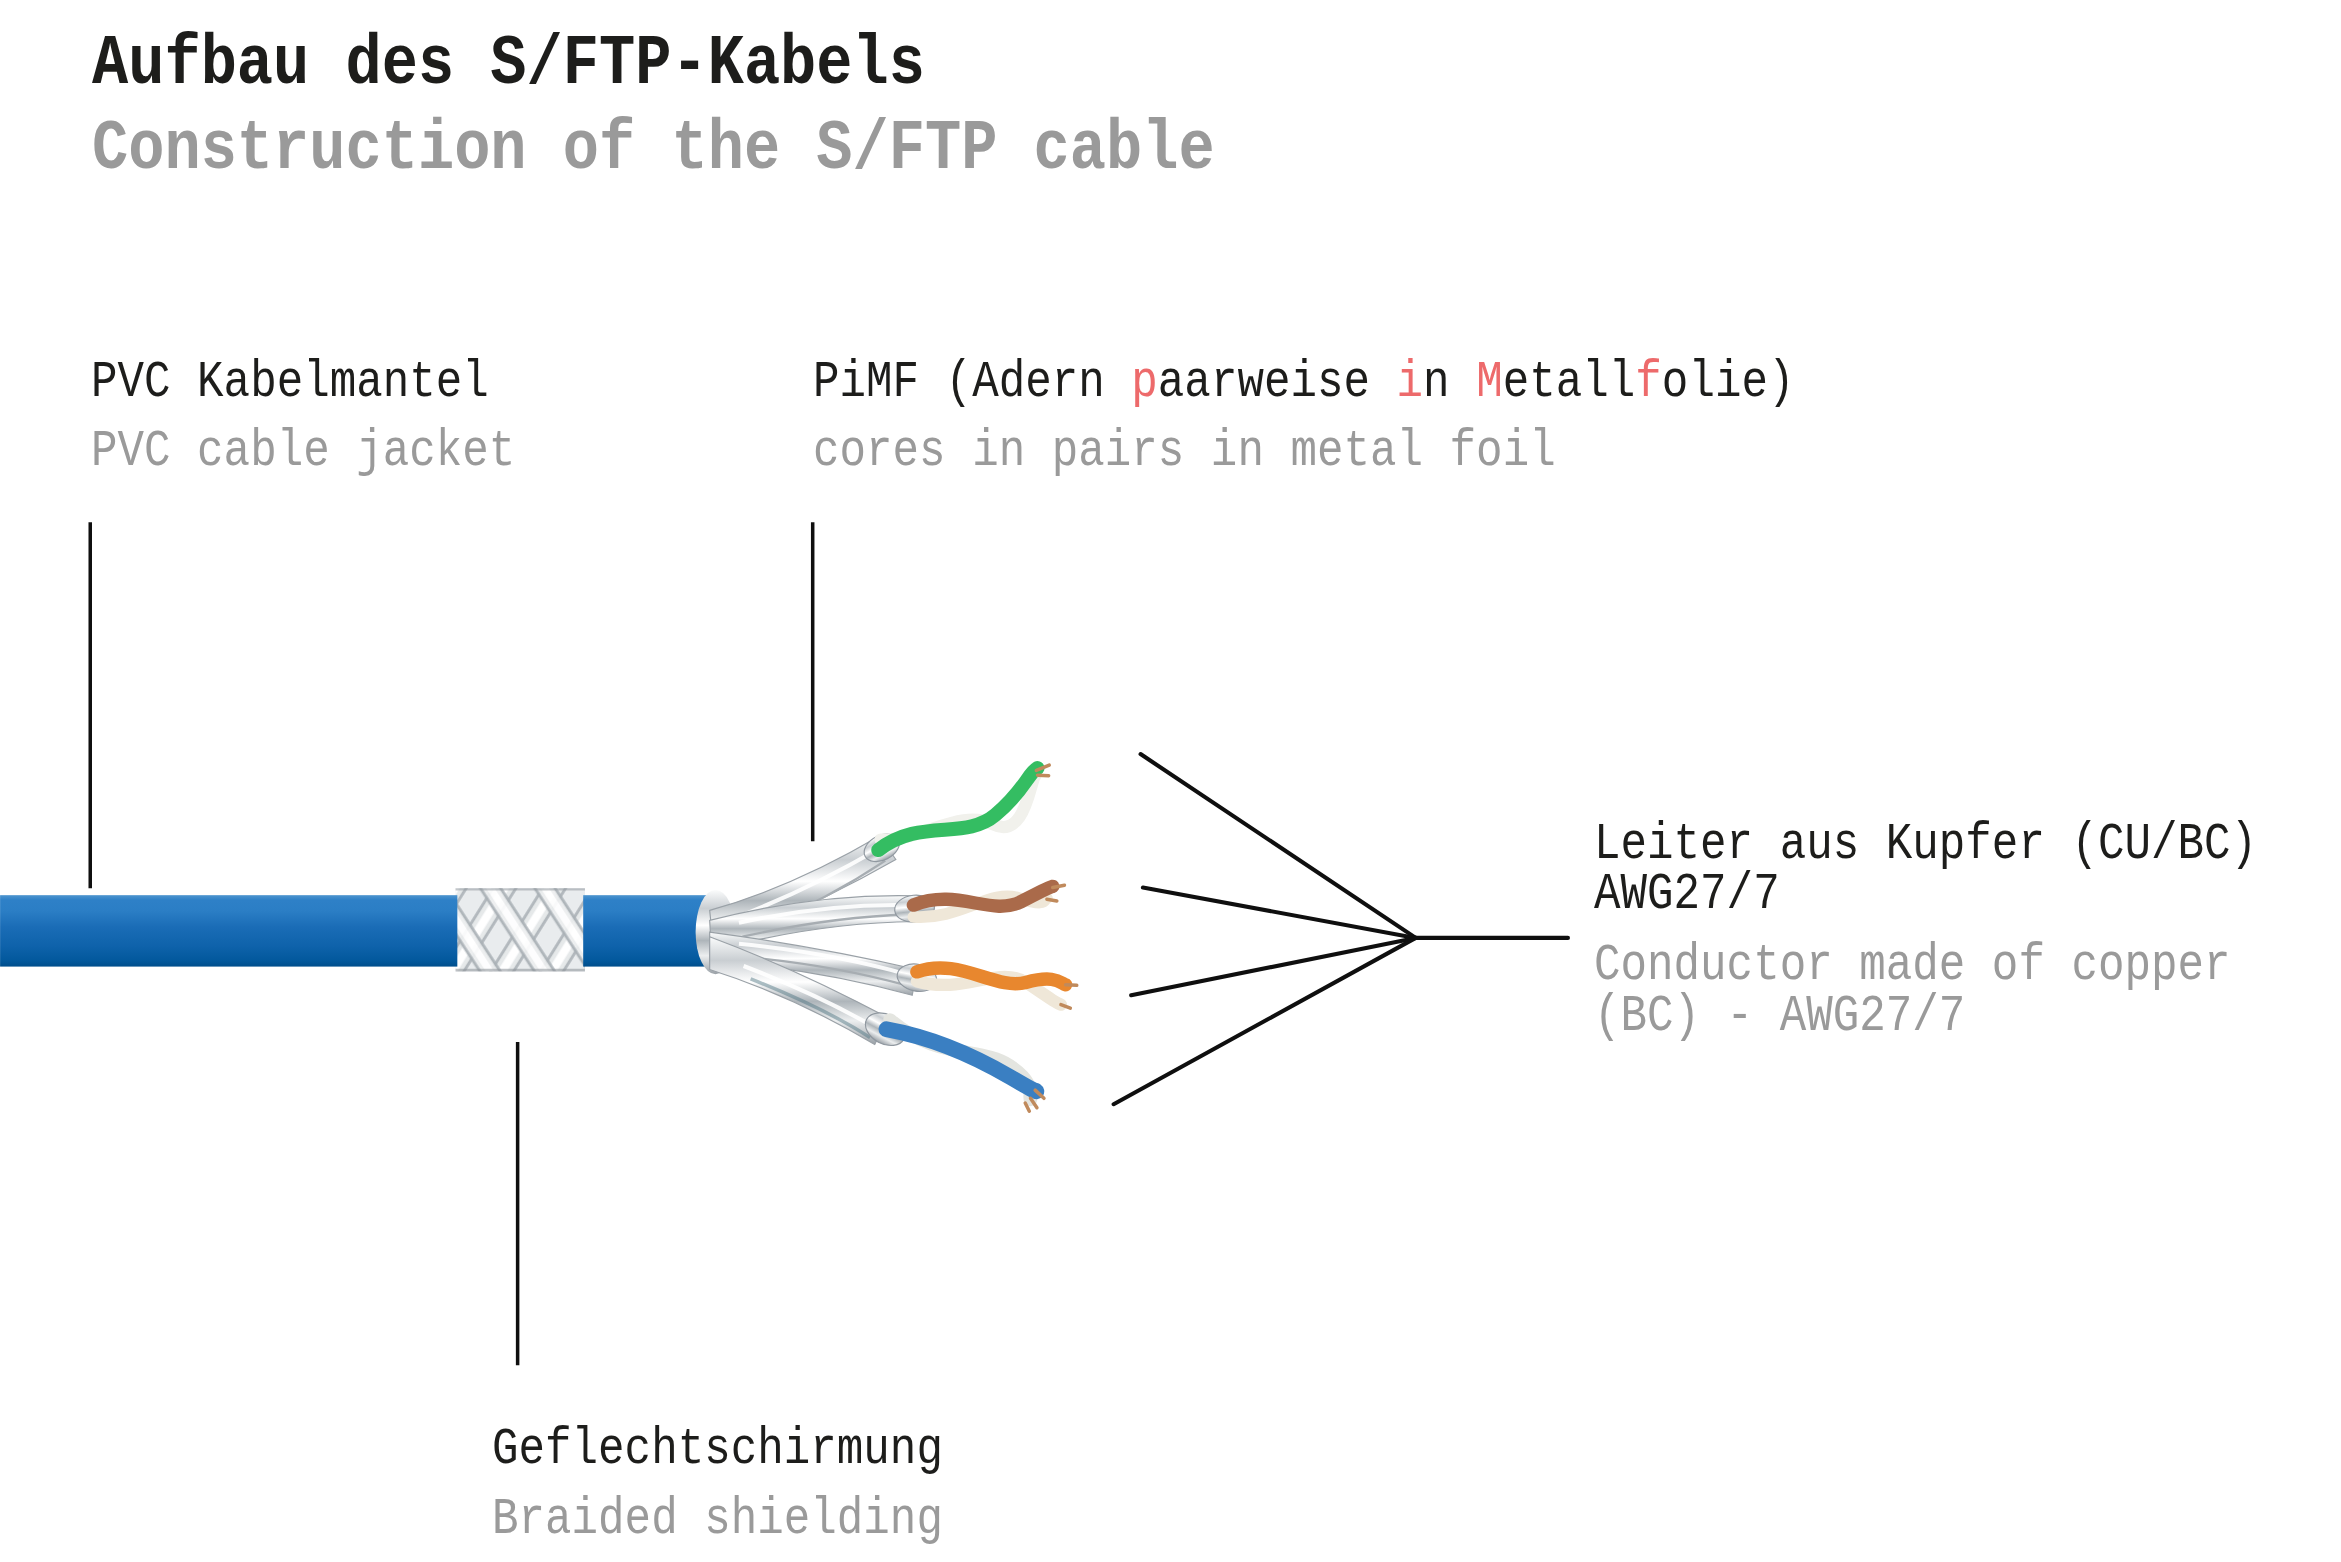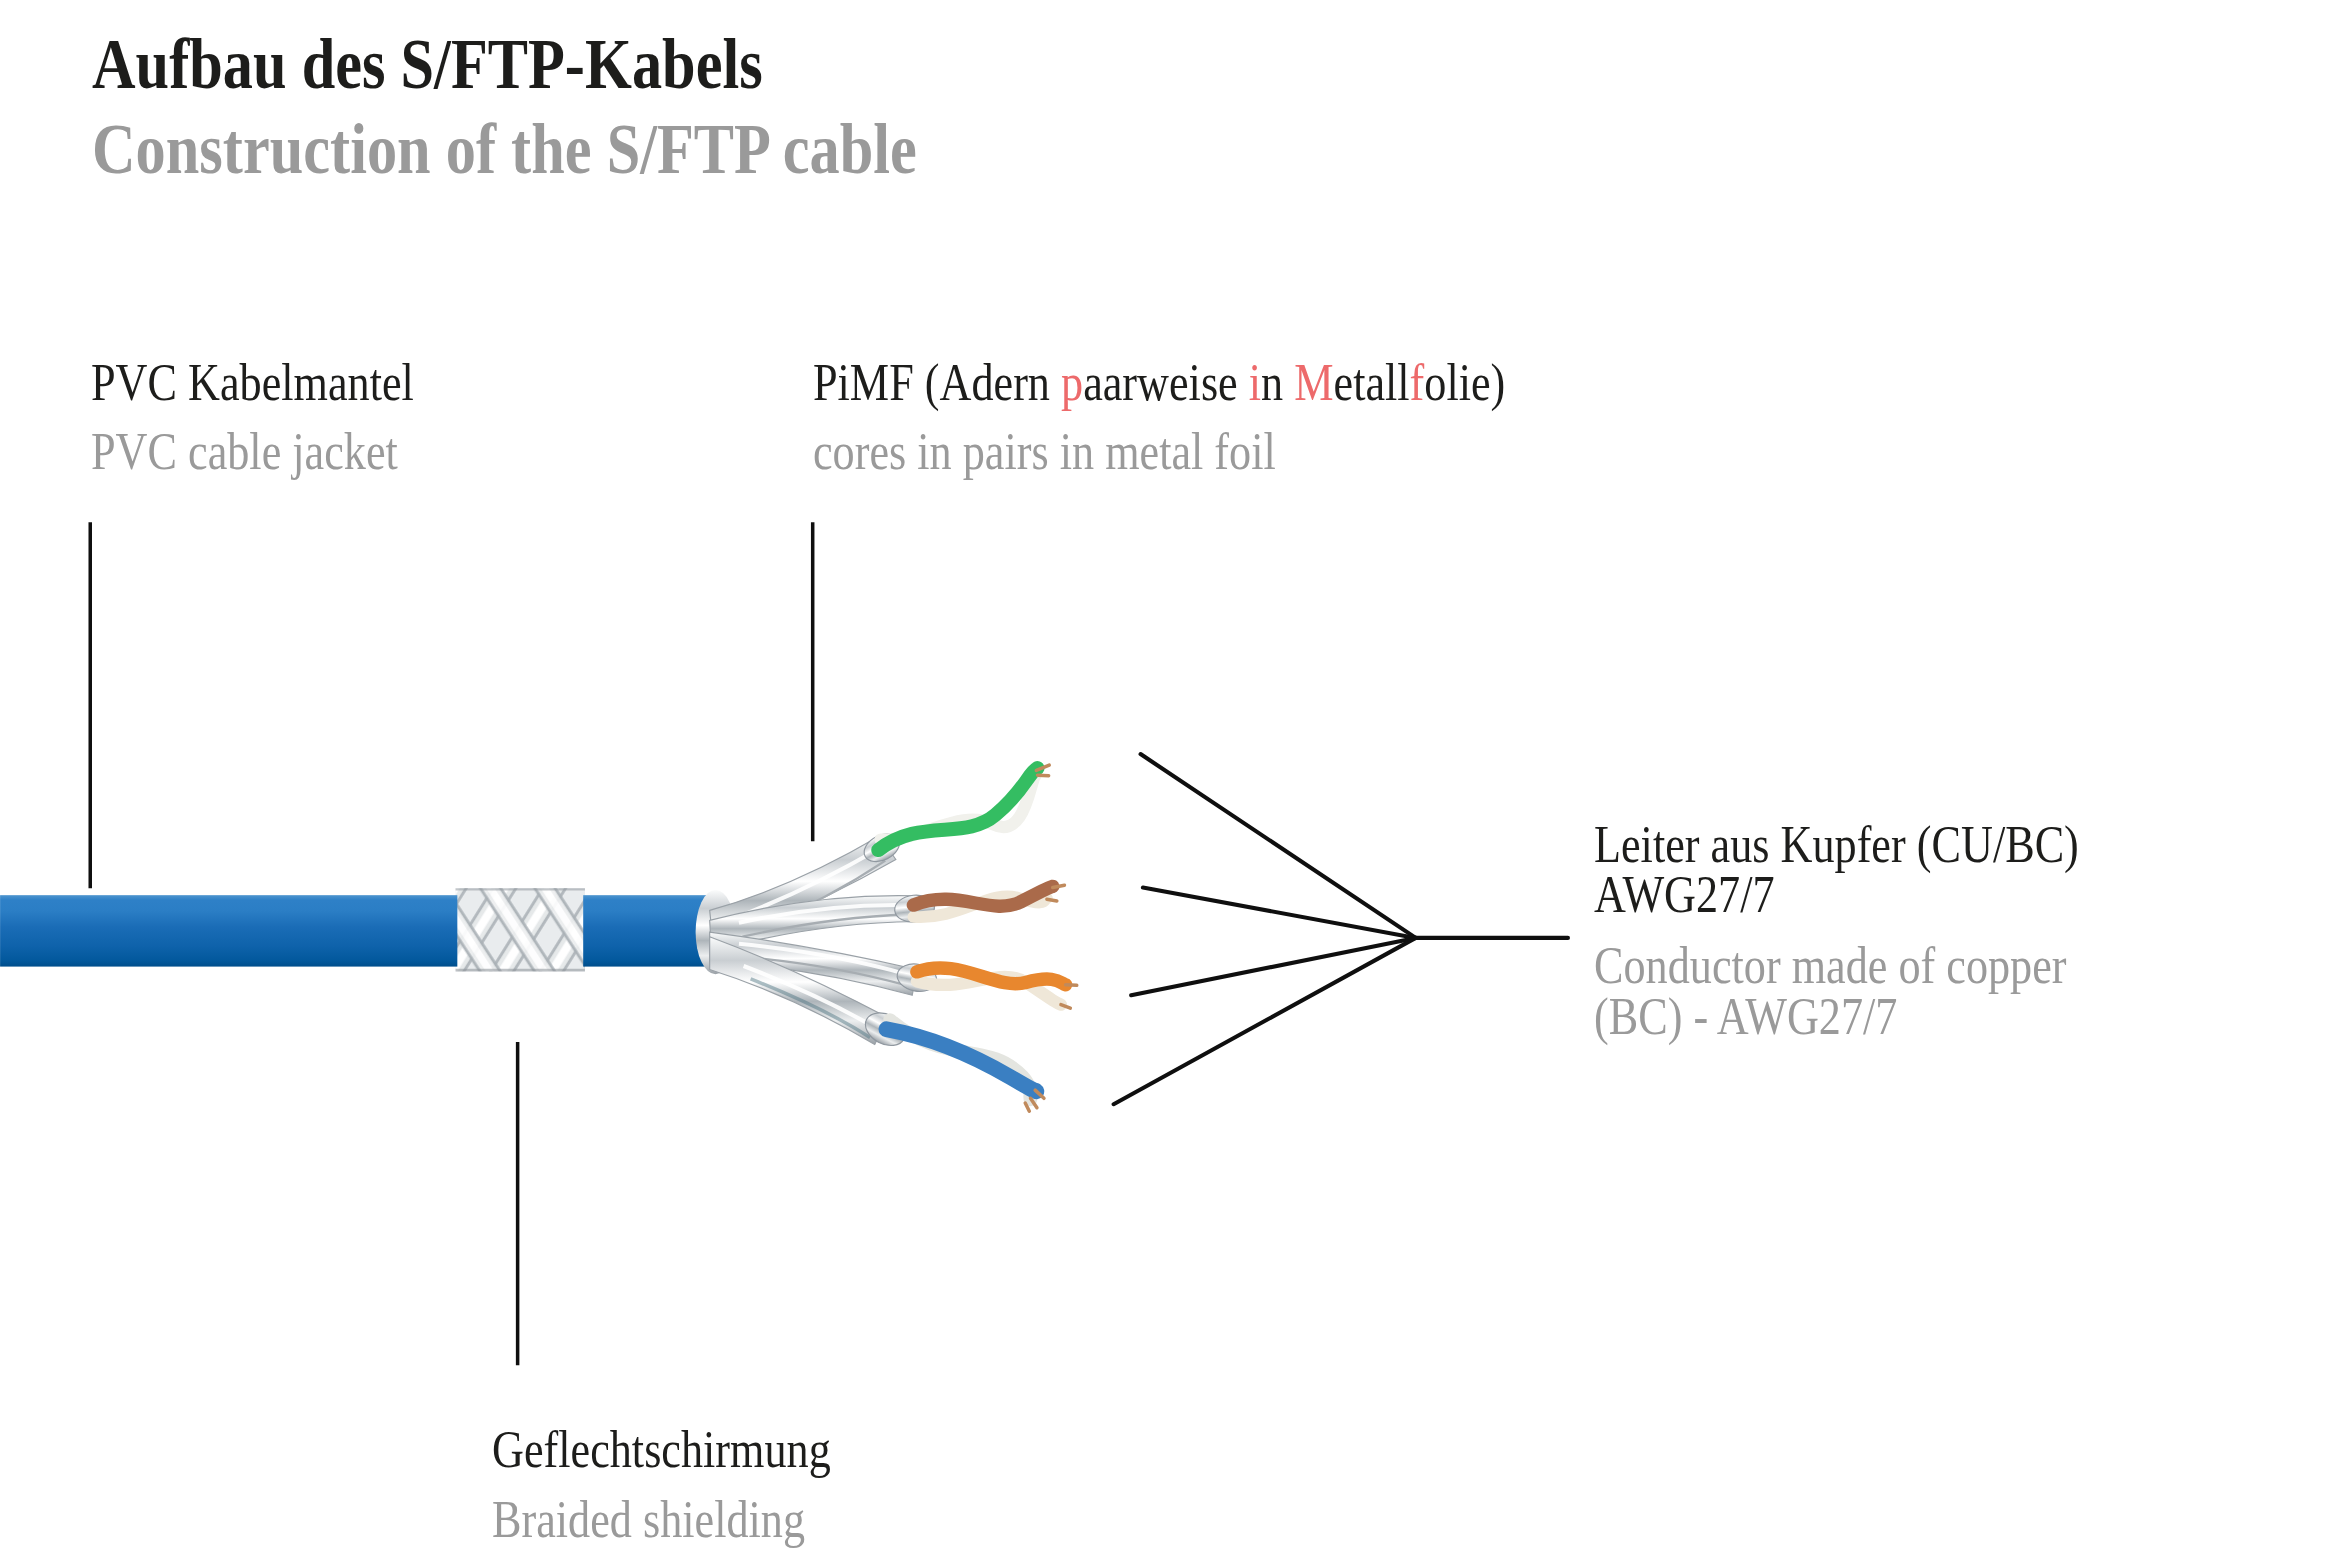--- a/index.html
+++ b/index.html
@@ -1,17 +1,17 @@
 <!DOCTYPE html>
 <html style="--ink: #1d1d1b; --muted: #9a9a9a; --red: #ed6a6b; --line_black: #0f0f0f; --jacket_blue: #1a6cb6; --foil_silver: #d7dadd; --pair_green: #34bd62; --pair_brown: #aa6a4a; --pair_orange: #e8872e; --pair_blue: #3a7fc2; --white_strand: #f1f1ec; --cream_strand: #efe7d8; --gray_strand: #e4e5e0; --copper: #c08a5c;font-size:9.4px"><head>
 <meta charset="utf-8">
 <style>
   html,body{margin:0;padding:0;background:#ffffff;}
   .stage{position:relative;width:2342px;height:1562px;background:#ffffff;overflow:hidden;
-         font-family:Liberation Serif, serif;}
+         font-family:Liberation Mono, monospace;}
   .art{position:absolute;left:0;top:0;}
   .txt{position:absolute;white-space:nowrap;line-height:1;}
   .condensed{transform:scaleX(0.85);transform-origin:left top;}
   .ink{color:var(--ink,#1d1d1b);}
   .muted{color:var(--muted,#9a9a9a);}
   .red{color:var(--red,#ed6a6b);}
   .t-big{font-size:71px;font-weight:700;}
   .t-label{font-size:52px;font-weight:400;}
 </style>
 </head>

